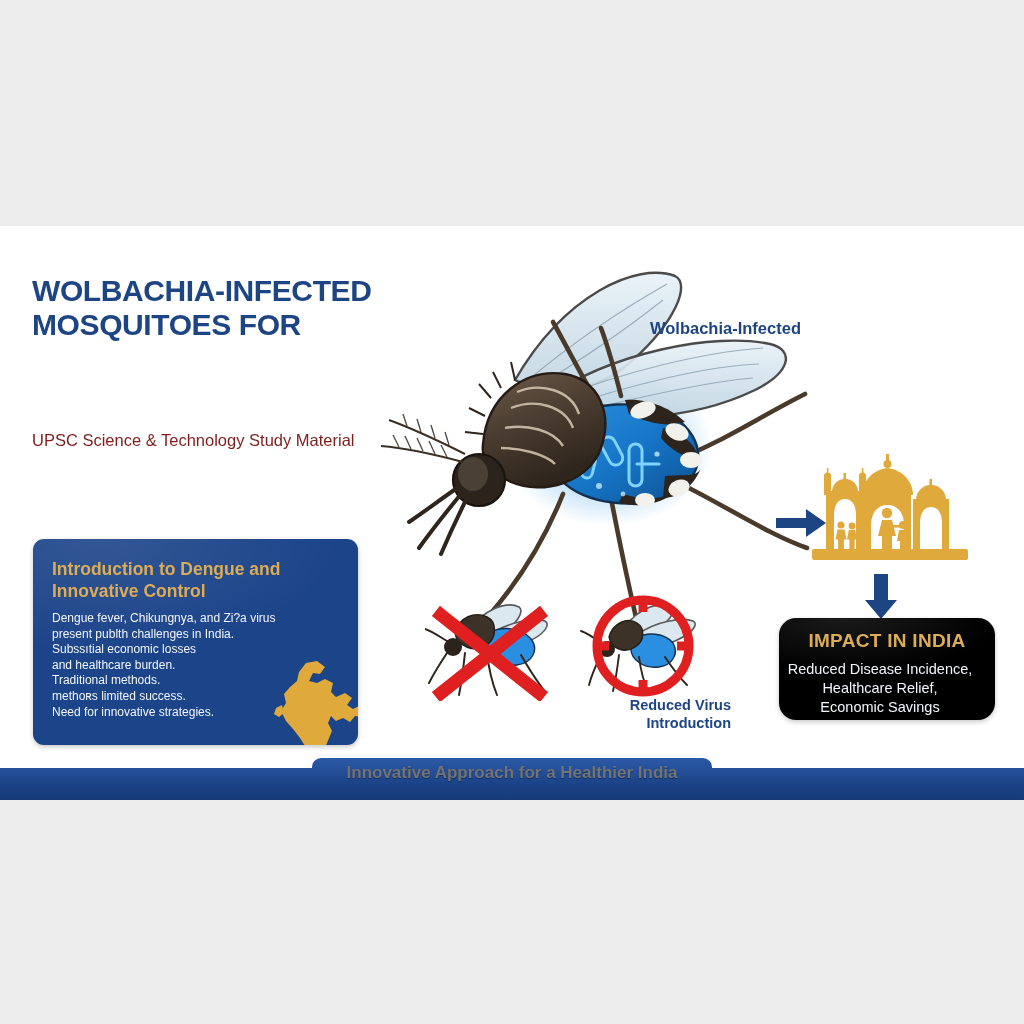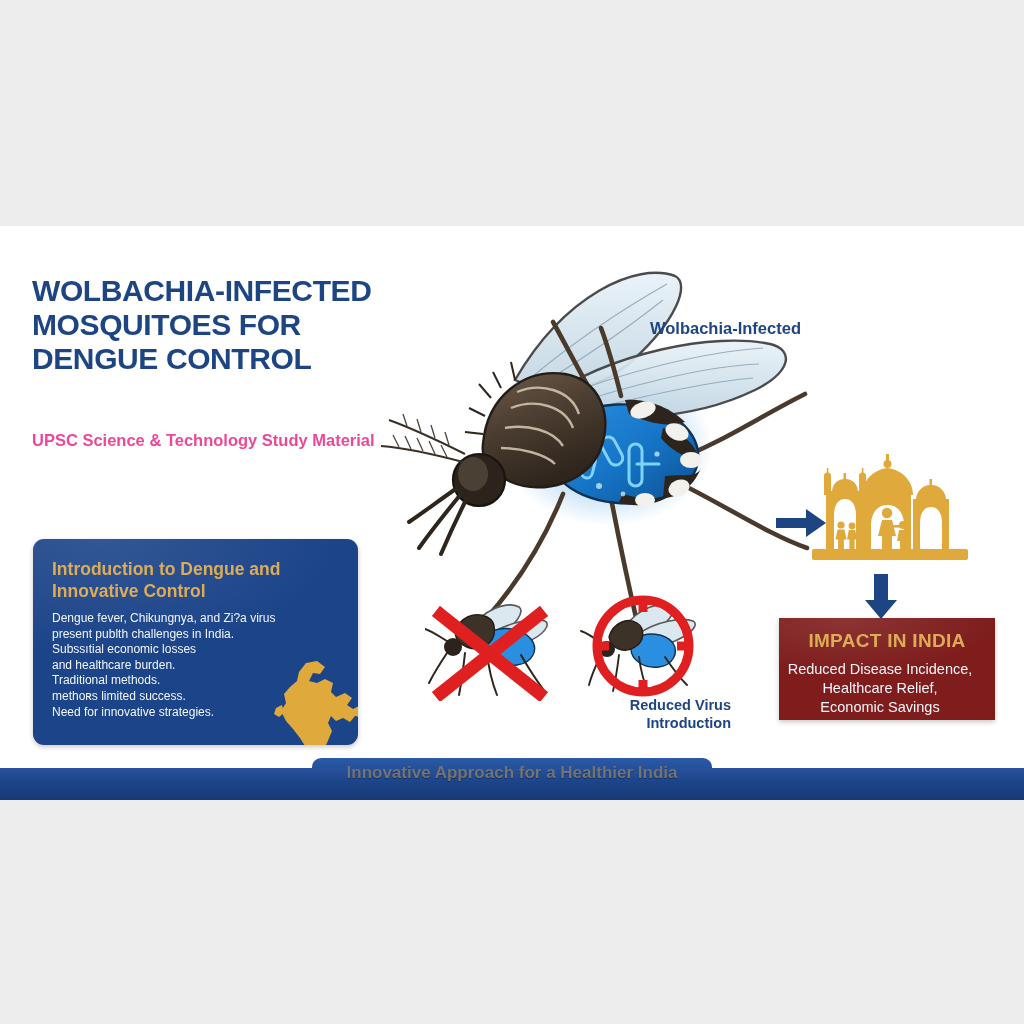--- a/index.html
+++ b/index.html
@@ -23,21 +23,21 @@
     color:#1e4583;font-weight:bold;font-size:30px;line-height:1.14;
     letter-spacing:-0.4px;
   }
   #title .ln{display:block;white-space:nowrap;}
   #gold-rule{
     position:absolute;left:33px;top:402px;width:311px;height:9px;
     background:linear-gradient(180deg,#e3b14a 0%,#d79f2f 55%,#c8912a 100%);
   }
   #subtitle{
     position:absolute;left:32px;top:205px;width:400px;
-    color:#ec4899;font-size:16.5px;font-weight:700;white-space:nowrap;
+    color:#7f1d1d;font-size:16.5px;font-weight:400;white-space:nowrap;
   }
 
   
   #intro-card{
     position:absolute;left:33px;top:265px;width:325px;height:206px;
     background:#1c4489;border-radius:11px;overflow:hidden;
     box-shadow:0 2px 5px rgba(0,0,0,.22);
     margin-top:48px;
   }
   #intro-card .glow{
@@ -70,21 +70,21 @@
     color:#1e4583;font-weight:bold;font-size:14.5px;line-height:1.25;
   }
   #icon-circle-label .ln{display:block;}
 
   
   #monument{position:absolute;left:800px;top:225px;width:180px;height:115px;}
   #arrow-right{position:absolute;left:776px;top:282px;width:50px;height:30px;}
   #arrow-down{position:absolute;left:864px;top:348px;width:34px;height:46px;}
   #impact-card{
     position:absolute;left:779px;top:392px;width:216px;height:102px;
-    background:#7f1d1d;border-radius:0;overflow:hidden;
+    background:#000000;border-radius:17px;overflow:hidden;
     box-shadow:0 2px 5px rgba(0,0,0,.22);
   }
   #impact-card .glow{
     position:absolute;inset:0;
     background:radial-gradient(120% 90% at 30% 0%,rgba(255,255,255,.10),rgba(255,255,255,0) 60%);
   }
   #impact-title{
     position:absolute;left:0;right:0;top:12px;text-align:center;
     color:#dcac56;font-weight:bold;font-size:19px;letter-spacing:.3px;
   }
@@ -113,21 +113,20 @@
 </head>
 <body>
 
 <div id="stage">
 
   <div id="canvas">
 
     <div id="title">
       <span class="ln">WOLBACHIA-INFECTED</span>
       <span class="ln">MOSQUITOES FOR</span>
-      <span class="ln">DENGUE CONTROL</span>
     </div>
     <div id="gold-rule"></div>
     <div id="subtitle">UPSC Science &amp; Technology Study Material</div>
 
     <div id="intro-card">
       <div class="glow"></div>
 
       <div id="intro-title">
         <span class="ln">Introduction to Dengue and</span>
         <span class="ln">Innovative Control</span>

